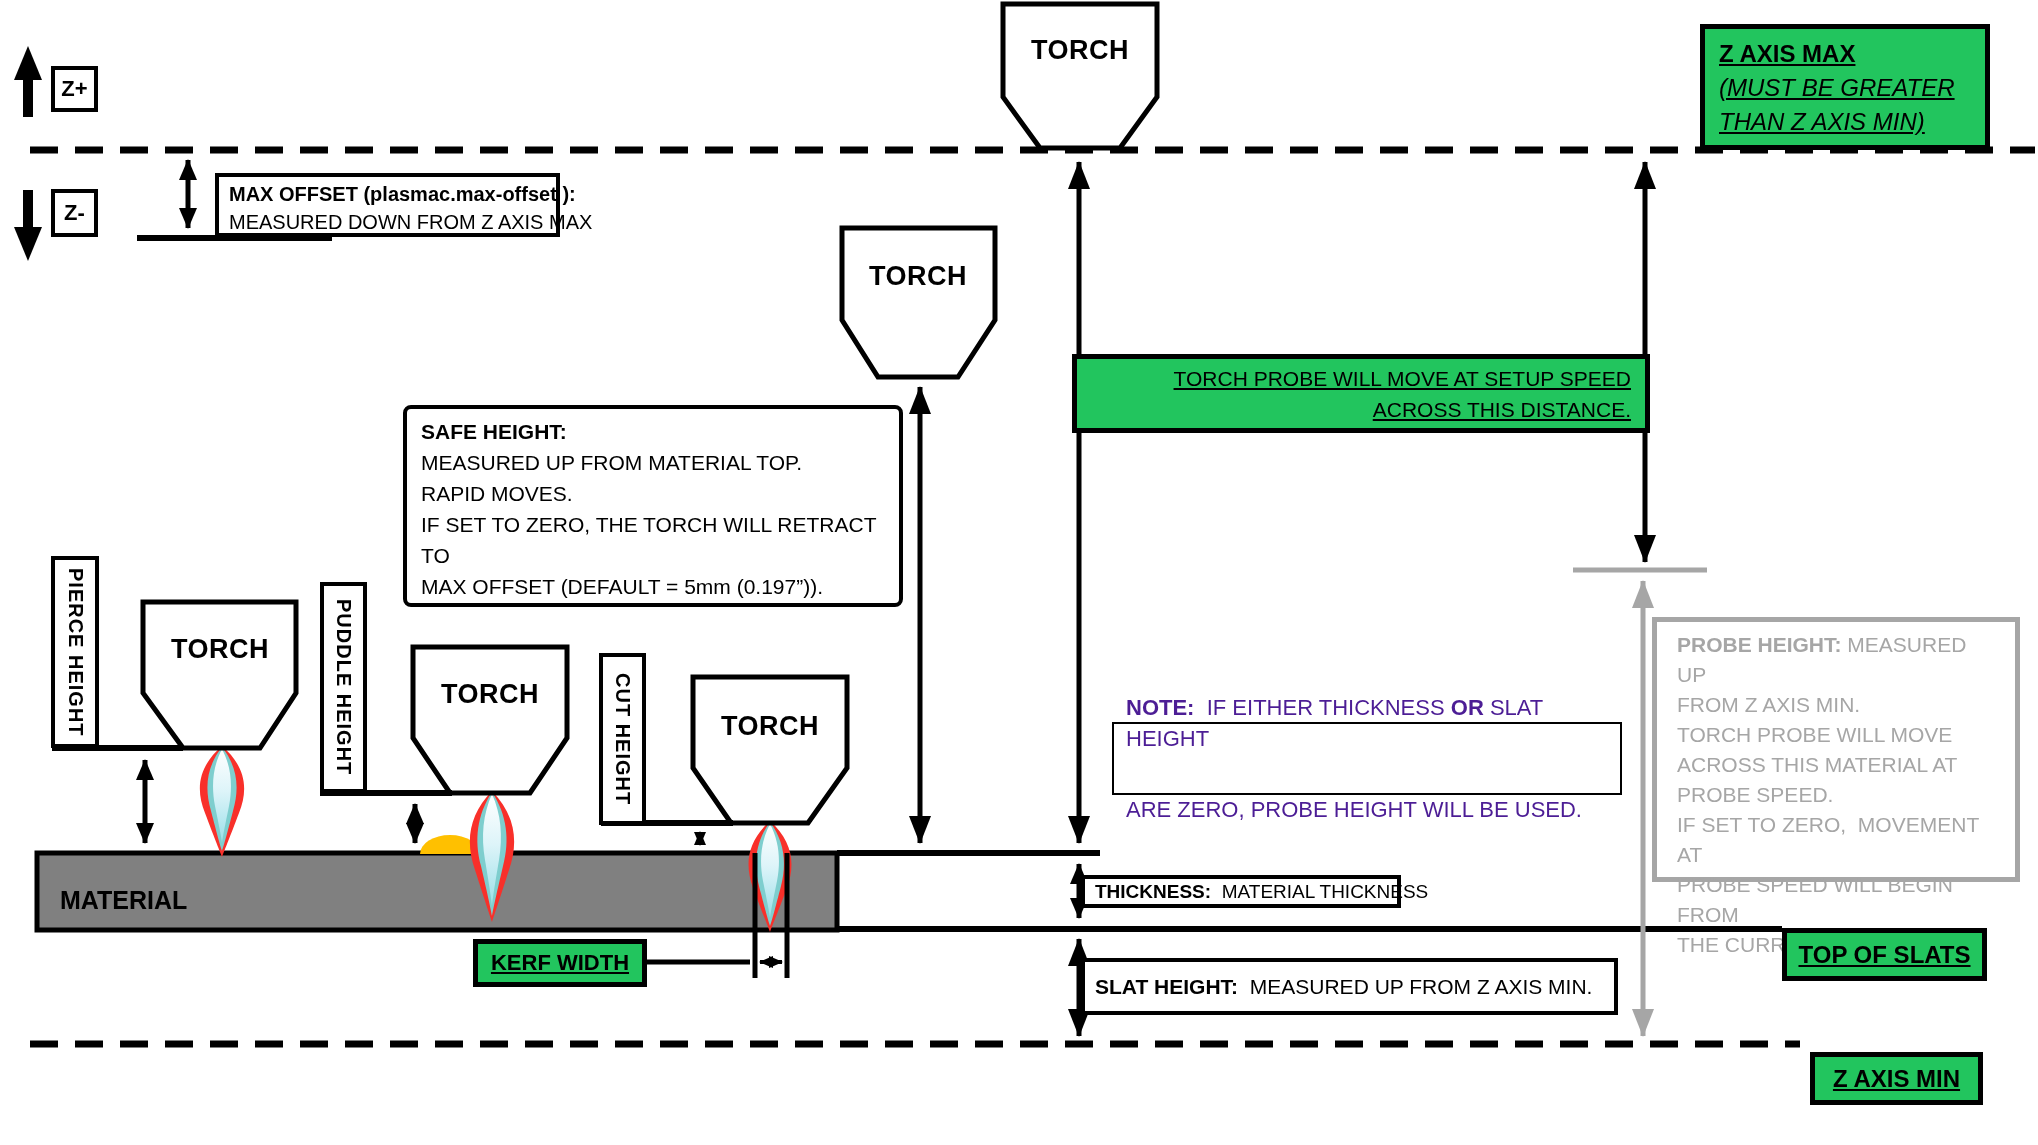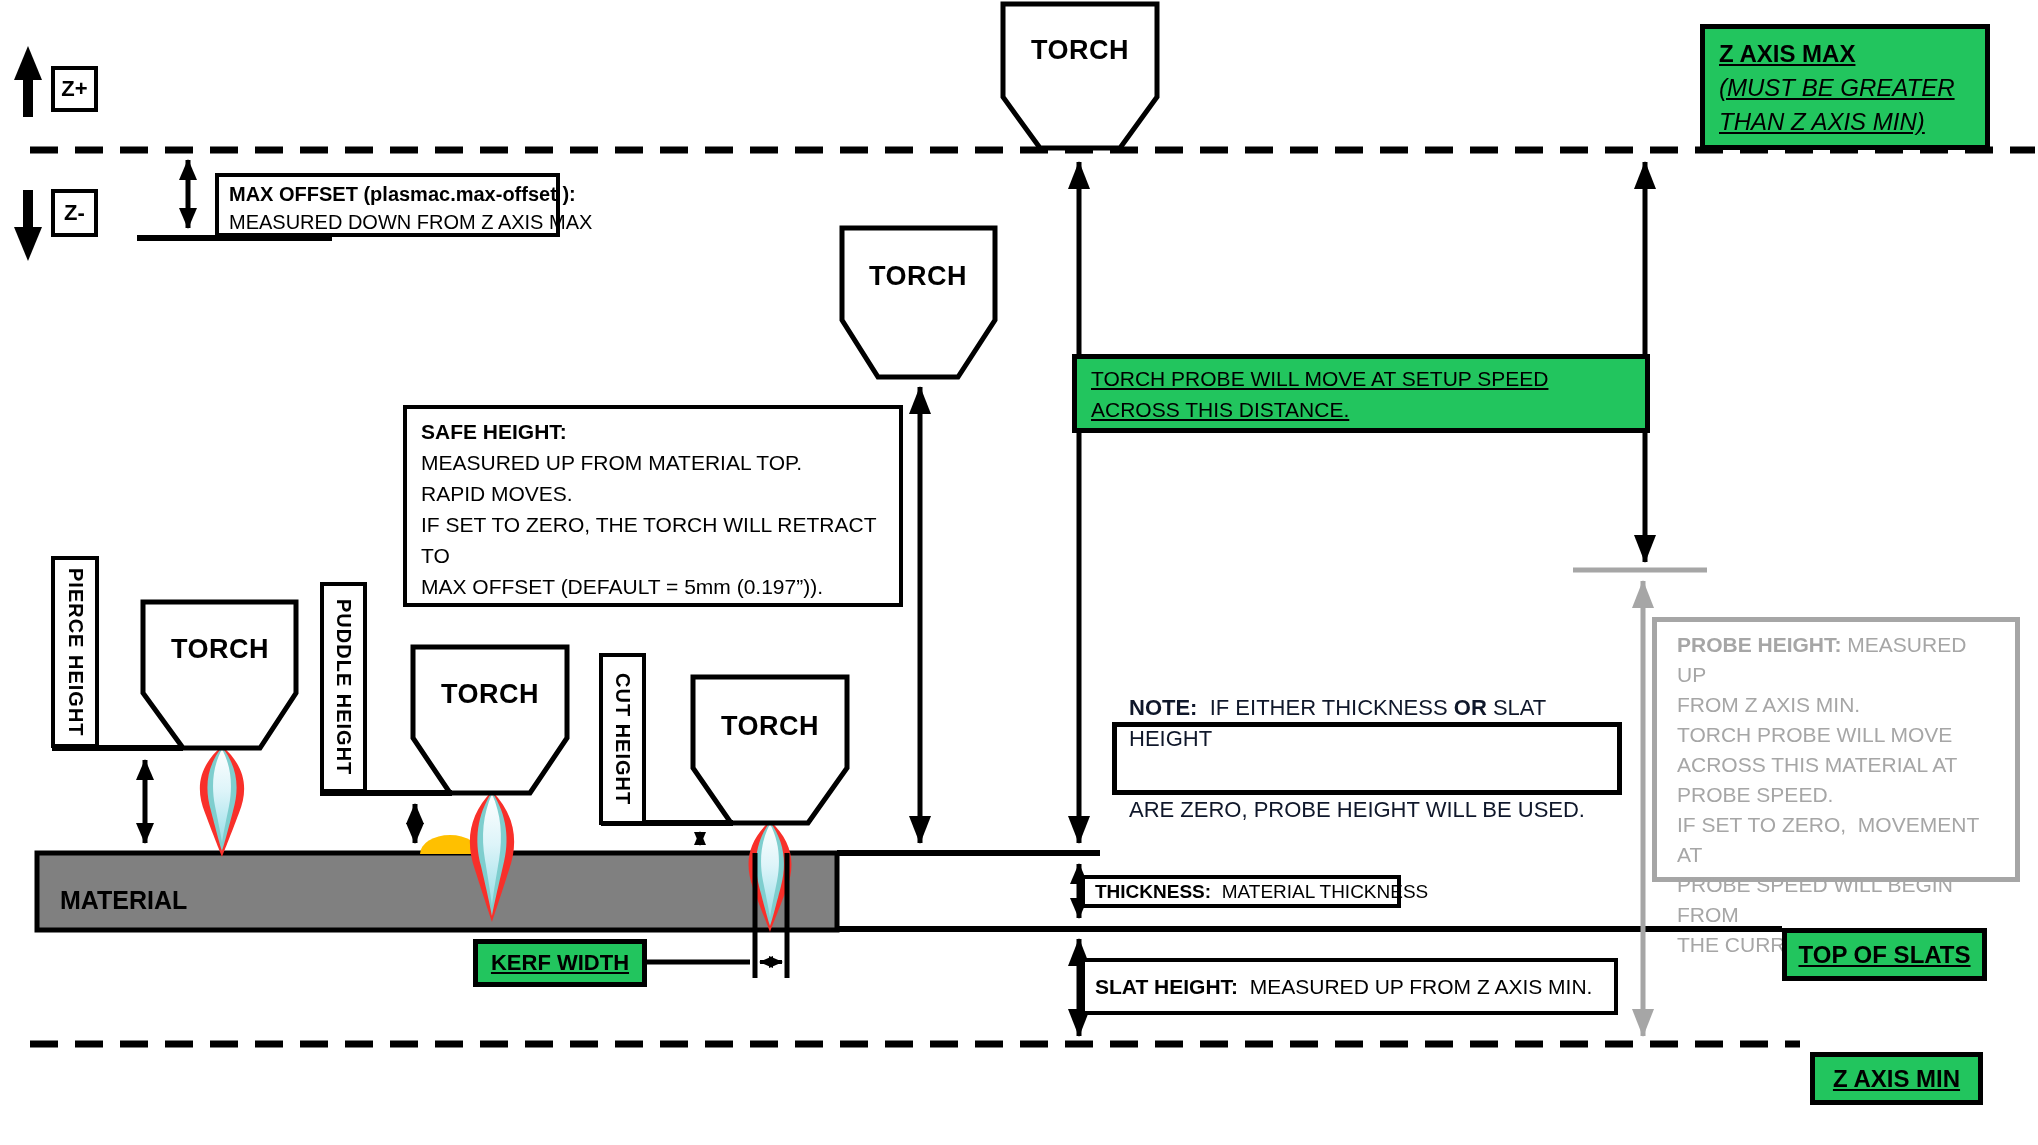--- a/index.html
+++ b/index.html
@@ -9,21 +9,21 @@
   .abs{position:absolute;box-sizing:border-box;}
   .box{background:#fff;border:4px solid #000;}
   .box5{background:#22c55e;border:5px solid #000;text-decoration:underline;}
   .ctr{display:flex;align-items:center;justify-content:center;}
   .bold{font-weight:bold;}
   .torch-label{position:absolute;transform:translate(-50%,-50%);font-weight:bold;font-size:27px;letter-spacing:0.5px;}
   .vlabel{writing-mode:vertical-rl;text-orientation:mixed;font-weight:bold;font-size:20px;
           display:flex;align-items:center;justify-content:center;letter-spacing:1px;}
   .prew{white-space:pre-wrap;}
   .gray-box{background:#fff;border:5px solid #A6A6A6;color:#A6A6A6;}
-  .red-box{background:#fff;border:5px solid #000000;color:#0f172a;gap:40px;}
+  .red-box{background:#fff;border:2px solid #000000;color:#4c1d95;gap:40px;}
 </style>
 </head>
 <body>
 
 <div class="stage">
 
   <svg width="2038" height="1145" viewBox="0 0 2038 1145">
     <defs>
       <marker id="ab" markerUnits="userSpaceOnUse" markerWidth="32" markerHeight="28" refX="29" refY="14" orient="auto-start-reverse">
         <path d="M2,3 L30,14 L2,25 Z" fill="#000"></path>
@@ -121,29 +121,29 @@
     <div class="bold">MAX OFFSET (plasmac.max-offset ):</div>
     <div>MEASURED DOWN FROM Z AXIS MAX</div>
   </div>
 
   <div class="abs box5" style="left:1700px;top:24px;width:290px;height:126px;padding:8px 14px;font-size:24px;line-height:34px;">
     <div class="bold">Z AXIS MAX</div>
     <div style="font-style:italic;">(MUST BE GREATER</div>
     <div style="font-style:italic;">THAN Z AXIS MIN)</div>
   </div>
 
-  <div class="abs box" style="left:403px;top:405px;width:500px;height:202px;padding:7px 14px;font-size:21px;line-height:31px;">
+  <div class="abs box" style="left:403px;top:405px;width:500px;height:202px;padding:7px 14px;font-size:21px;line-height:31px;border-radius:8px;">
     <div class="bold">SAFE HEIGHT:</div>
     <div>MEASURED UP FROM MATERIAL TOP.</div>
     <div>RAPID MOVES.</div>
     <div>IF SET TO ZERO, THE TORCH WILL RETRACT TO</div>
     <div>MAX OFFSET (DEFAULT = 5mm (0.197”)).</div>
   </div>
 
-  <div class="abs box5" style="left:1072px;top:354px;width:578px;height:79px;padding:4px 14px;font-size:21px;line-height:31px;display:flex;flex-direction:column;justify-content:center;">
+  <div class="abs box5" style="left:1072px;top:354px;width:578px;height:79px;padding:4px 14px;font-size:21px;line-height:31px;display:flex;flex-direction:column;justify-content:center;text-align:right;">
     <div>TORCH PROBE WILL MOVE AT SETUP SPEED</div>
     <div>ACROSS THIS DISTANCE.</div>
   </div>
 
   <div class="abs gray-box" style="left:1652px;top:617px;width:368px;height:265px;padding:8px 20px;font-size:21px;line-height:30px;">
     <div><span class="bold">PROBE HEIGHT:</span><span class="prew"> MEASURED UP</span></div>
     <div>FROM Z AXIS MIN.</div>
     <div>TORCH PROBE WILL MOVE</div>
     <div>ACROSS THIS MATERIAL AT</div>
     <div>PROBE SPEED.</div>

